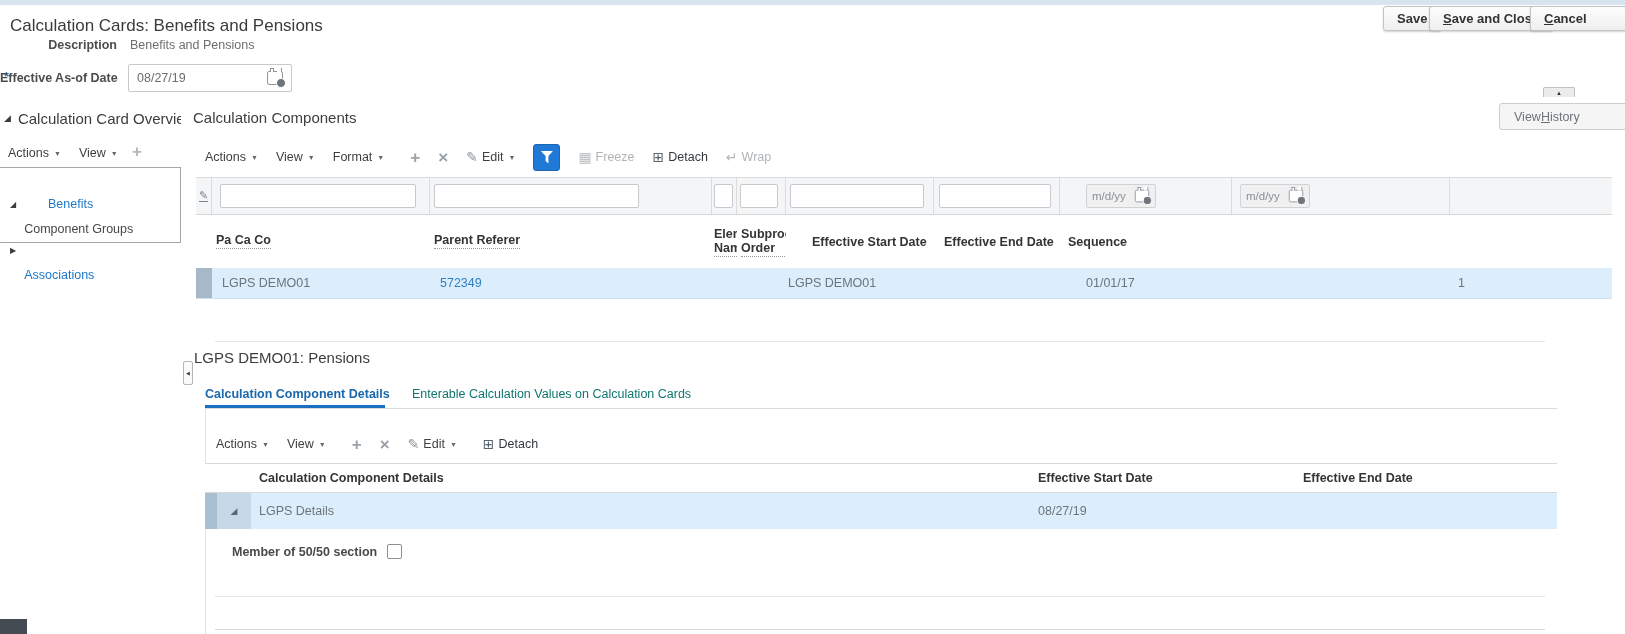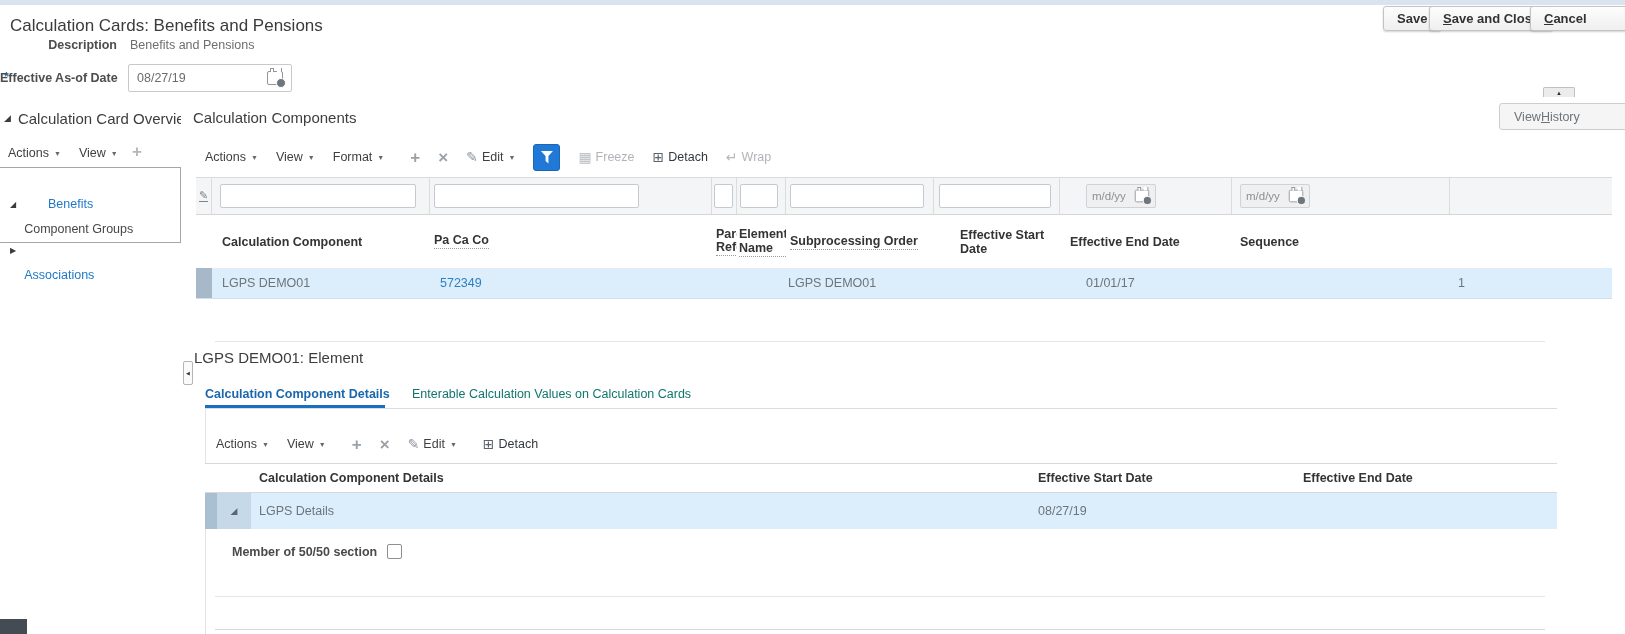--- a/index.html
+++ b/index.html
@@ -240,23 +240,20 @@
         <span class="date-filter" style="margin-left:8px;">
           <span class="ph">m/d/yy</span>
           <span class="cal"></span>
         </span>
       </div>
       <div class="filter-cell" style="border-right:none;"></div>
     </div>
 
     <div class="grid-row header-row">
       <div class="hcell"></div>
-      <div class="hcell">
-          <span>Calculation Component</span>
-        </div>
       <div class="hcell hcell-wrap">
           <span class="dot">Pa Ca Co</span>
         </div>
       <div class="hcell hcell-wrap">
           <span class="dot">Parent Referer</span>
         </div>
       <div class="hcell" style="padding-left:2px;">
           <span class="dot">Element Name</span>
         </div>
       <div class="hcell" style="padding-left:4px;">
@@ -287,21 +284,21 @@
       <div class="dcell"></div>
       <div class="dcell pad8">1</div>
     </div>
   </div>
 
   <div class="hdiv" style="left:215px;top:341px;width:1330px;"></div>
 
   <div class="splitter">
     <span>◀</span>
   </div>
-  <div class="section-title det-title">LGPS DEMO01: Element</div>
+  <div class="section-title det-title">LGPS DEMO01: Pensions</div>
 
   <div class="tab tab-active">Calculation Component Details</div>
   <div class="tab tab-inactive">Enterable Calculation Values on Calculation Cards</div>
   <div class="tab-underline"></div>
   <div class="tab-border"></div>
   <div class="det-vline"></div>
 
   <div class="toolbar det-toolbar">
     <span class="menu-item">
       <span>Actions</span>

